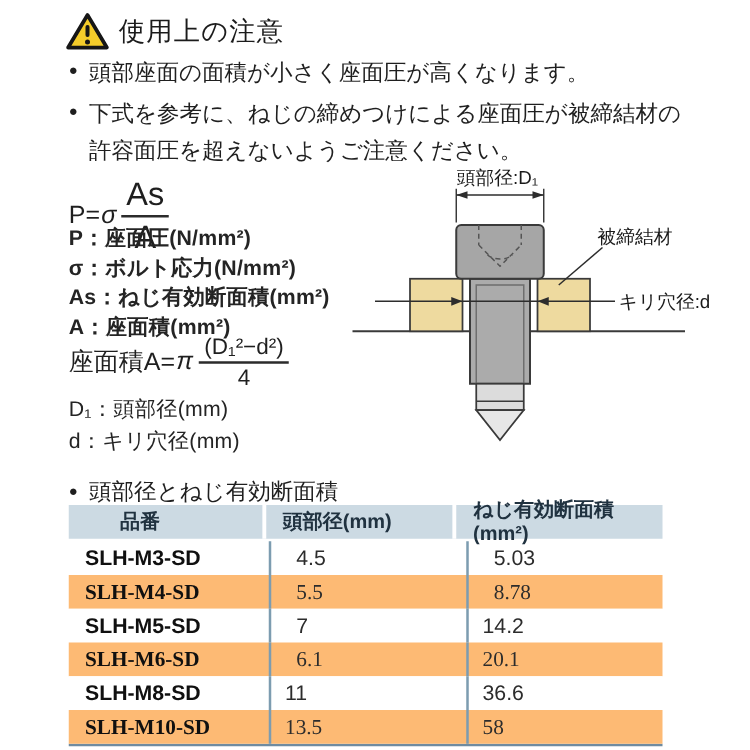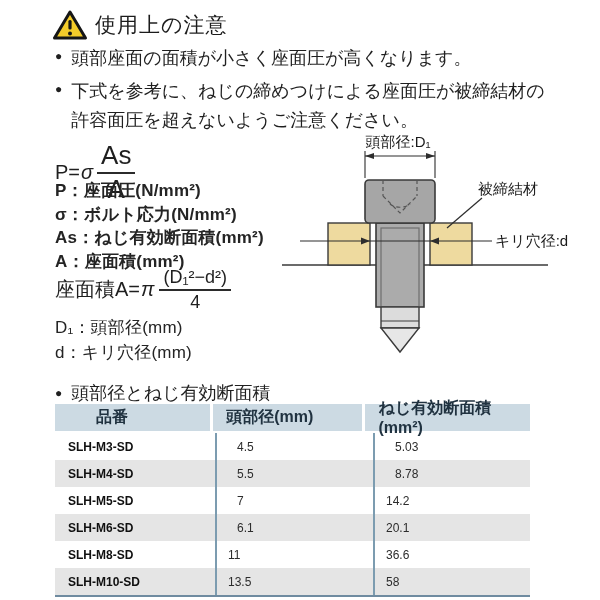--- a/index.html
+++ b/index.html
@@ -42,22 +42,22 @@
   
   .section-title{position:absolute;left:55px;top:381px;display:flex;gap:9px;font-size:18px;color:#1f1f1f;}
   .section-title .dot{font-size:12px;line-height:24px;}
   .spec-table{position:absolute;left:55px;top:404px;width:475px;}
   .thead{display:flex;height:27px;}
   .th{background:#ccdae3;font-weight:bold;font-size:16px;color:#203240;
       display:flex;align-items:center;padding-left:13px;box-sizing:border-box;}
   .th.c2,.th.c3{border-left:3px solid #ffffff;}
   .tbody{margin-top:2px;border-bottom:2px solid #6f8ba0;}
   .tr{display:flex;height:27px;background:#ffffff;}
-  .tr.alt{background:#e5e5e5;}
-  .td{box-sizing:border-box;display:flex;align-items:center;font-size:12px;color:#2c2c2c;}
+  .tr.alt{background:#fdba74;font-family:Liberation Serif, serif;}
+  .td{box-sizing:border-box;display:flex;align-items:center;font-size:17px;color:#2c2c2c;}
   .td.c1{width:160px;padding-left:13px;font-weight:bold;color:#101010;}
   .td.c2{width:158px;padding-left:11px;border-left:2px solid #7c9cb0;}
   .td.c3{width:157px;padding-left:11px;border-left:2px solid #7c9cb0;}
   .td.pad{padding-left:20px;}
   .c1{width:160px;padding-left:41px;} .c2{width:158px;} .c3{width:174px;}
 </style>
 </head>
 <body>
 
 <div class="page">

